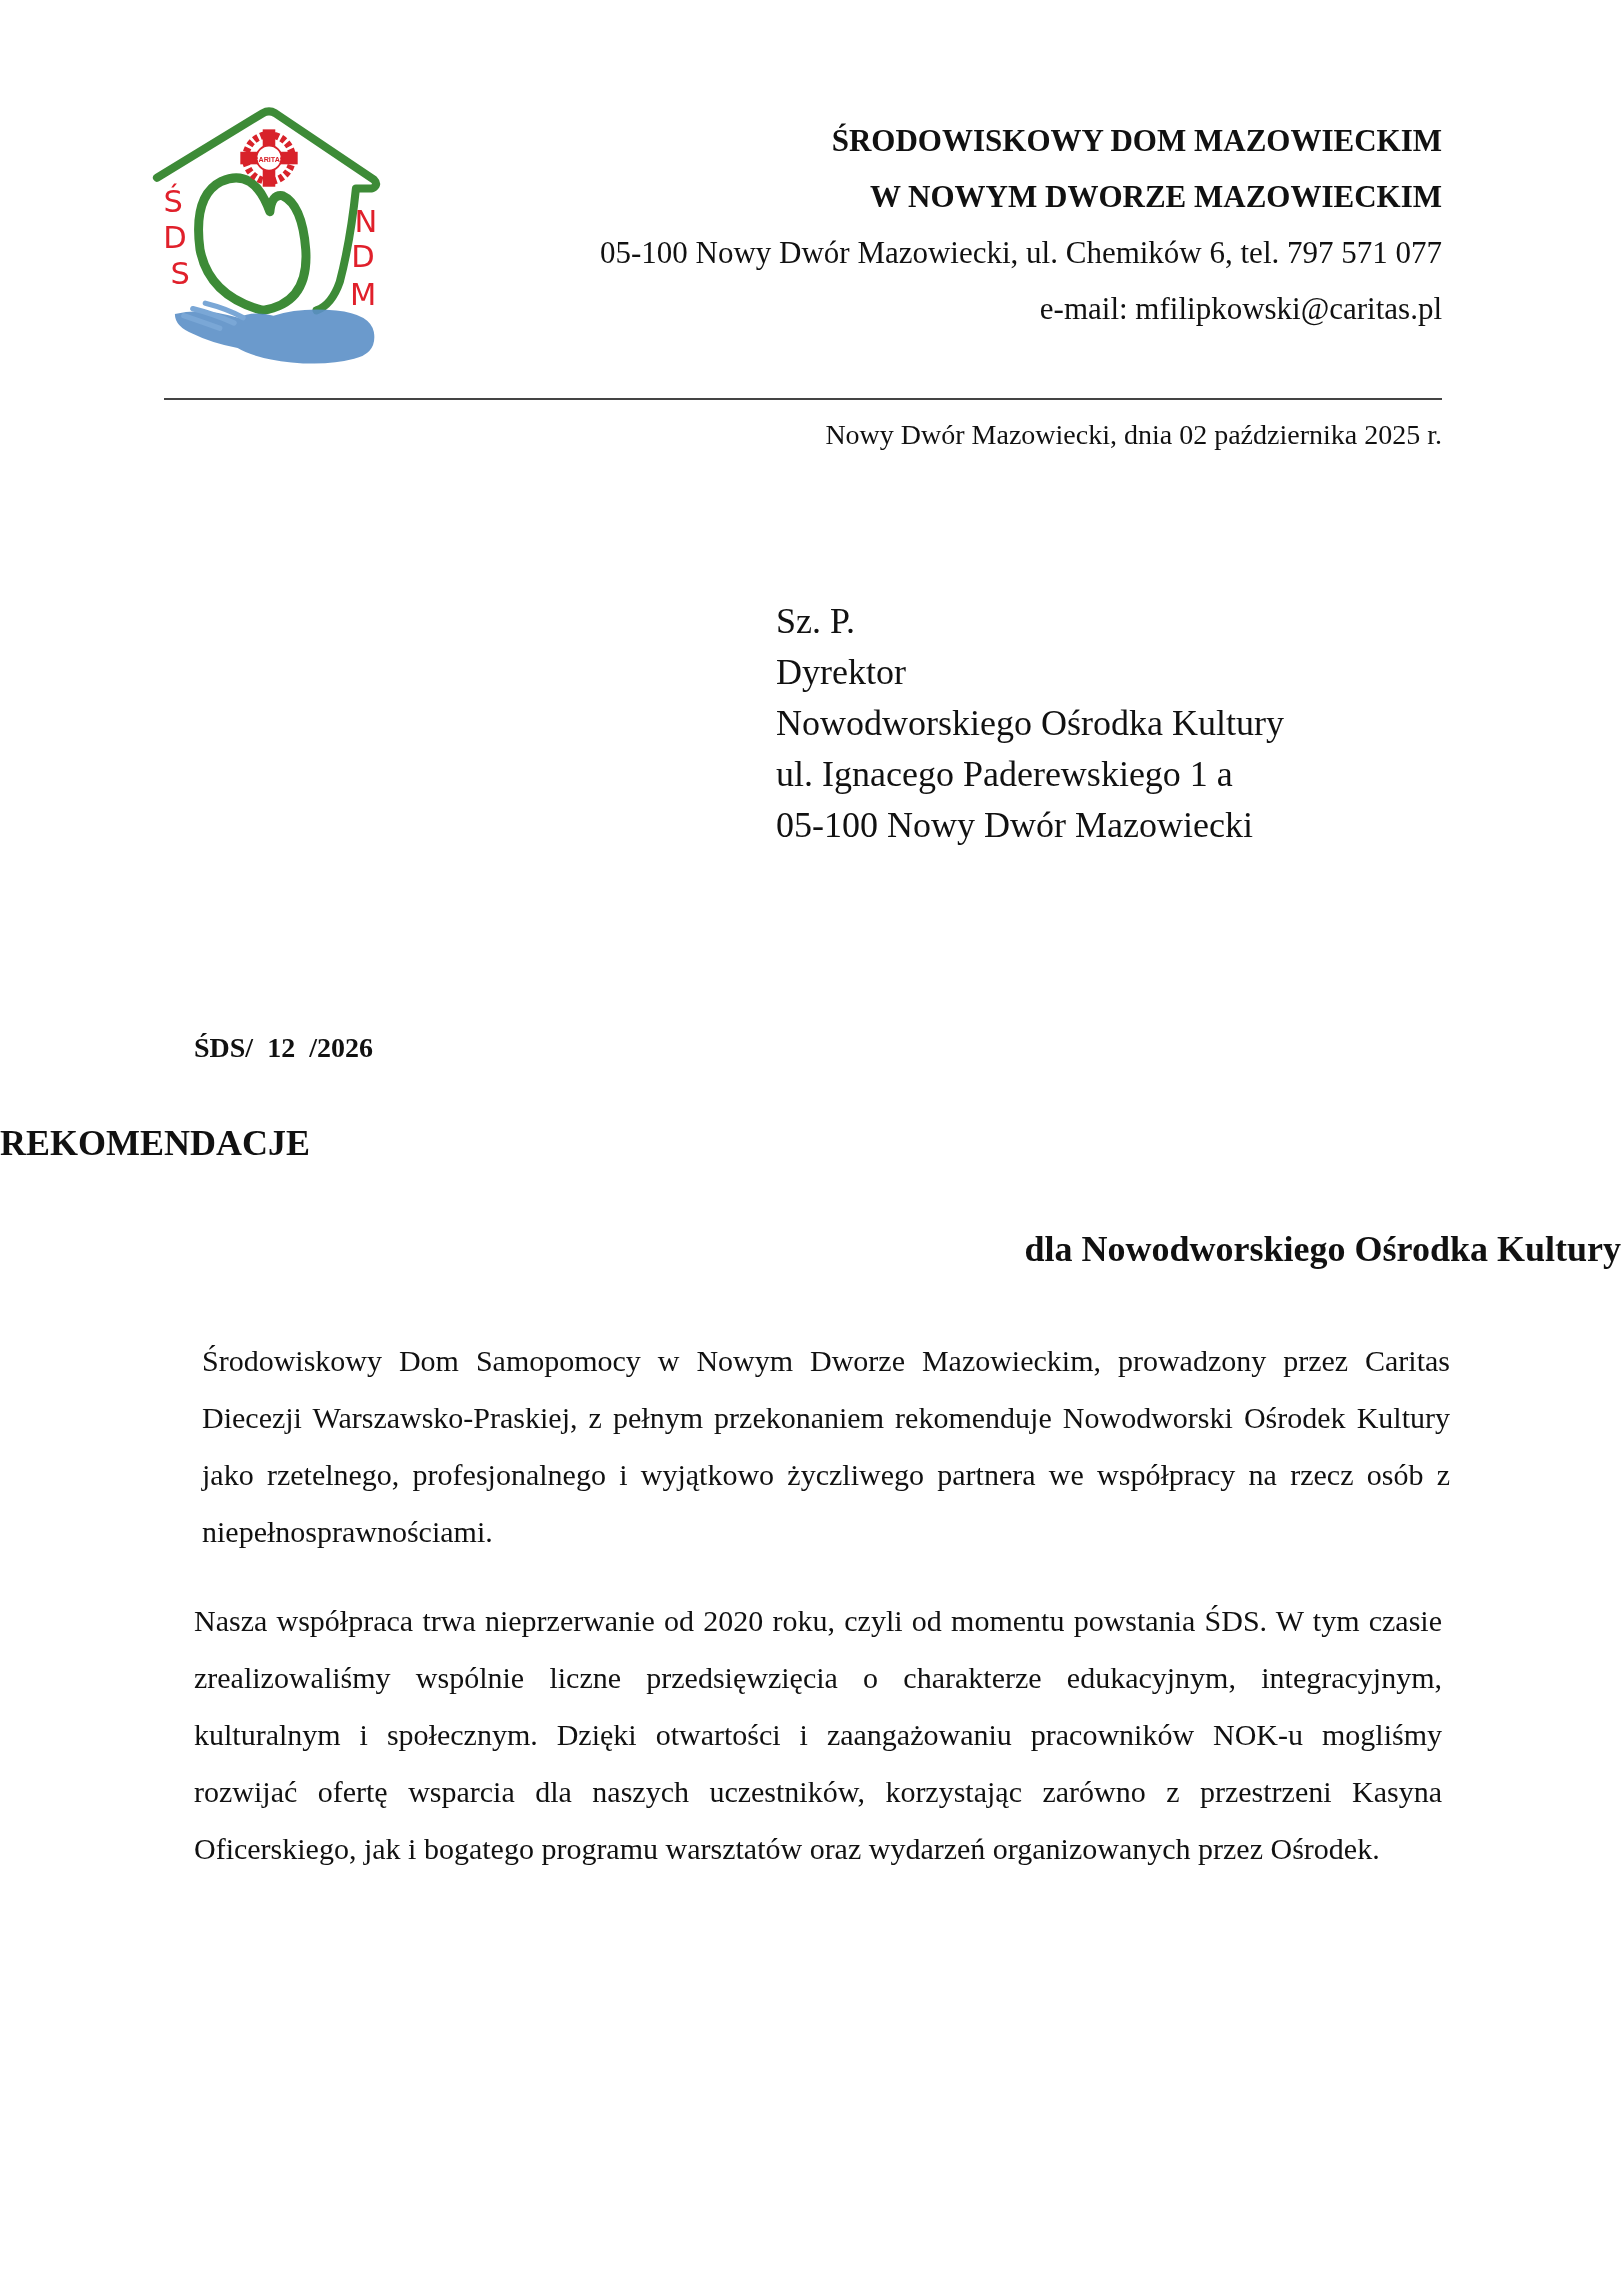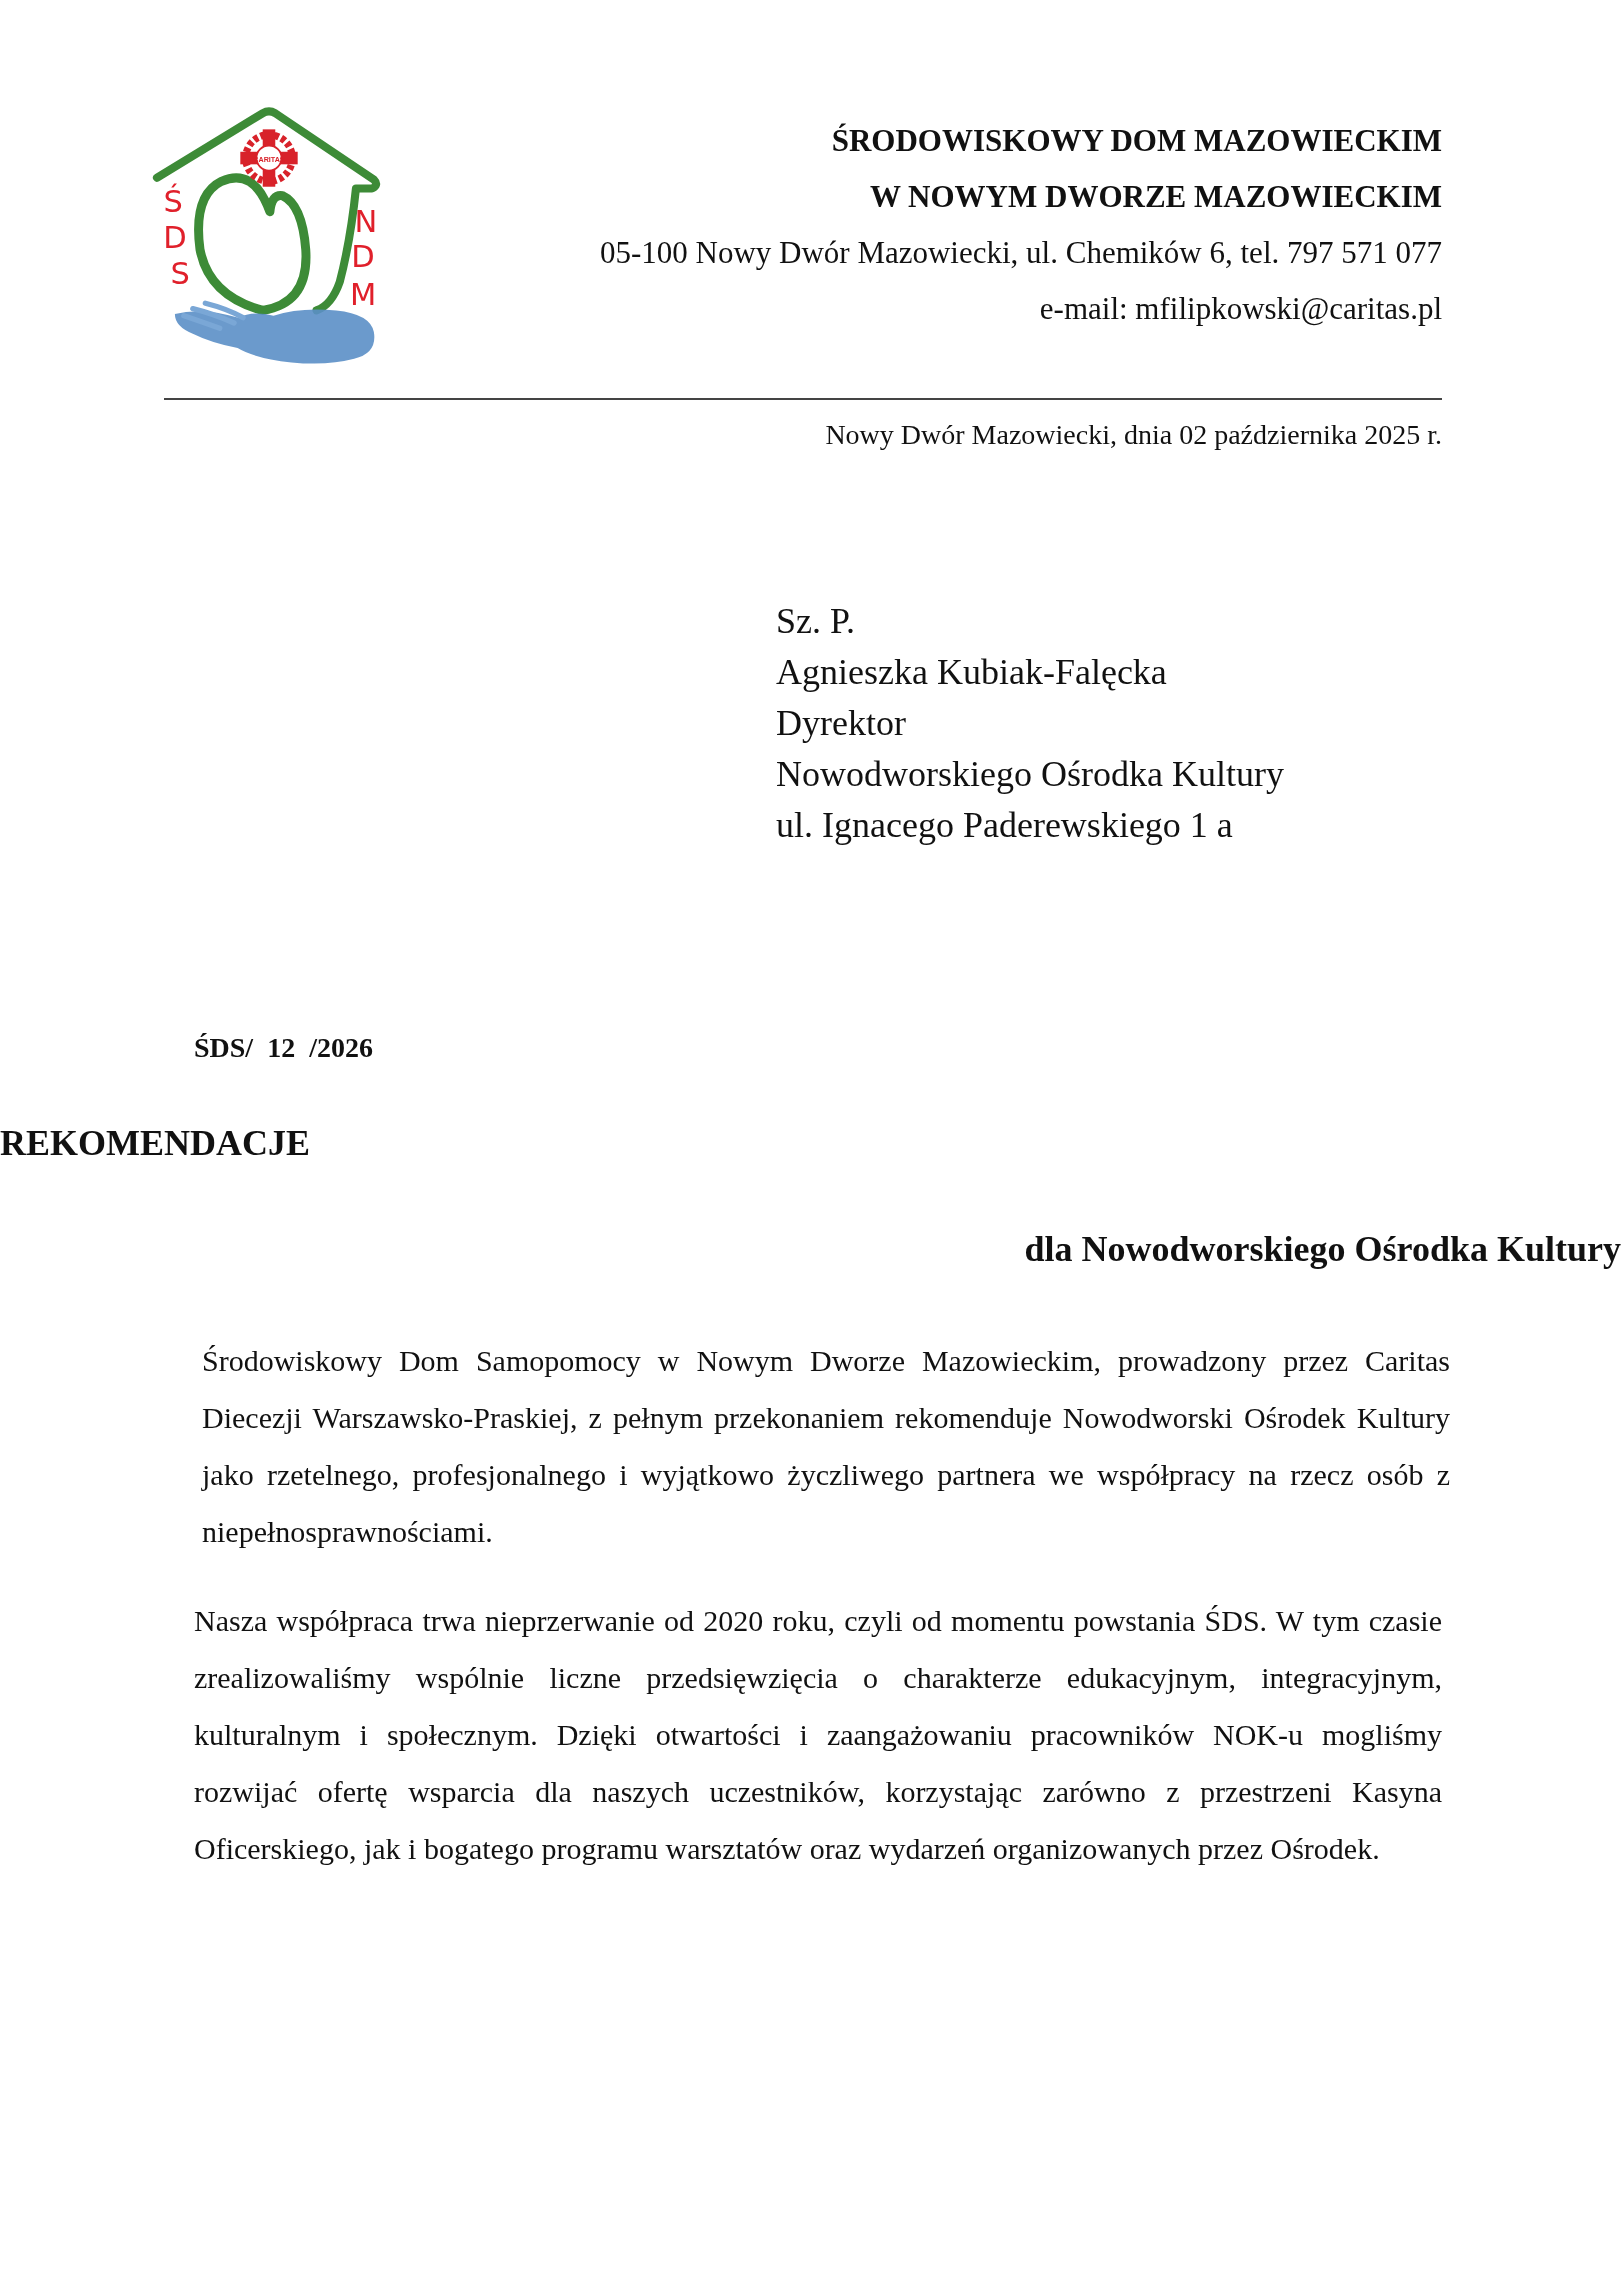--- a/index.html
+++ b/index.html
@@ -140,24 +140,24 @@
   <div class="header-line">05-100 Nowy Dwór Mazowiecki, ul. Chemików 6, tel. 797 571 077</div>
   <div class="header-line">e-mail: mfilipkowski@caritas.pl</div>
 </div>
 
 <div class="divider"></div>
 
 <div class="date-line">Nowy Dwór Mazowiecki, dnia 02 października 2025 r.</div>
 
 <div class="recipient">
   <div>Sz. P.</div>
-  <div>Agnieszka Kubiak-Falęcka</div>
   <div>Dyrektor</div>
   <div>Nowodworskiego Ośrodka Kultury</div>
   <div>ul. Ignacego Paderewskiego 1 a</div>
+  <div>05-100 Nowy Dwór Mazowiecki</div>
 </div>
 
 <div class="reference">ŚDS/  12  /2026</div>
 
 <div class="doc-title">REKOMENDACJE</div>
 <div class="doc-subtitle">dla Nowodworskiego Ośrodka Kultury</div>
 
 <p class="body-paragraph para-1" style="margin:8px;">Środowiskowy Dom Samopomocy w Nowym Dworze Mazowieckim, prowadzony przez Caritas Diecezji Warszawsko-Praskiej, z pełnym przekonaniem rekomenduje Nowodworski Ośrodek Kultury jako rzetelnego, profesjonalnego i wyjątkowo życzliwego partnera we współpracy na rzecz osób z niepełnosprawnościami.</p>
 <p class="body-paragraph para-2" style="margin:0;">Nasza współpraca trwa nieprzerwanie od 2020 roku, czyli od momentu powstania ŚDS. W tym czasie zrealizowaliśmy wspólnie liczne przedsięwzięcia o charakterze edukacyjnym, integracyjnym, kulturalnym i społecznym. Dzięki otwartości i zaangażowaniu pracowników NOK-u mogliśmy rozwijać ofertę wsparcia dla naszych uczestników, korzystając zarówno z przestrzeni Kasyna Oficerskiego, jak i bogatego programu warsztatów oraz wydarzeń organizowanych przez Ośrodek.</p>
 

